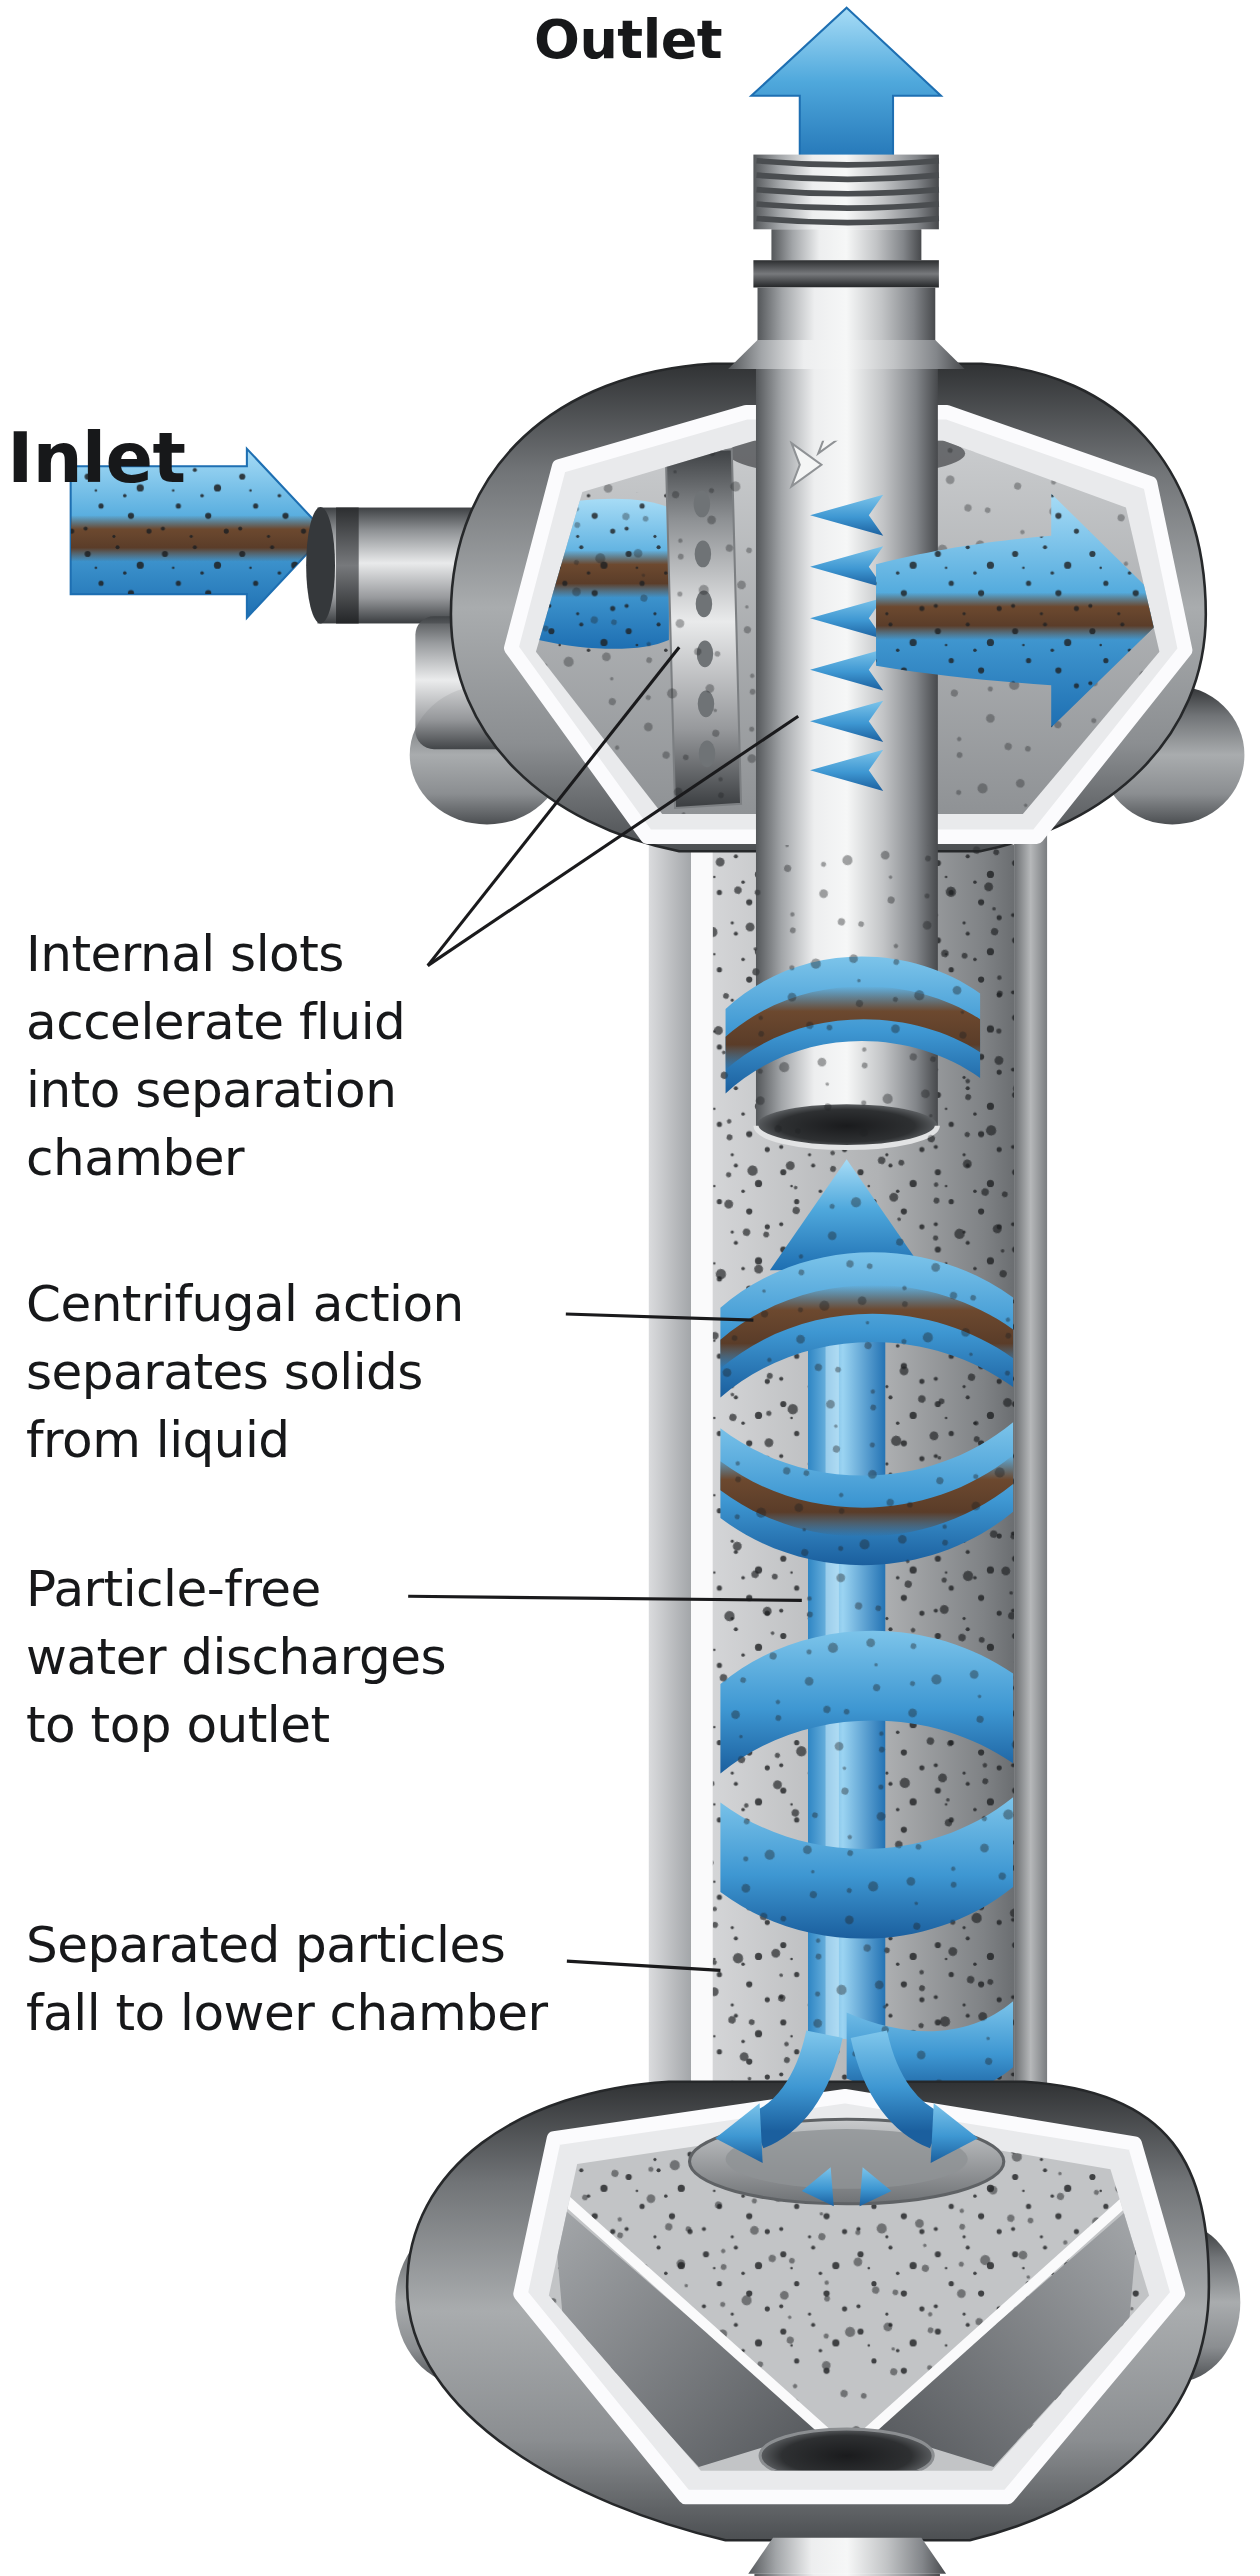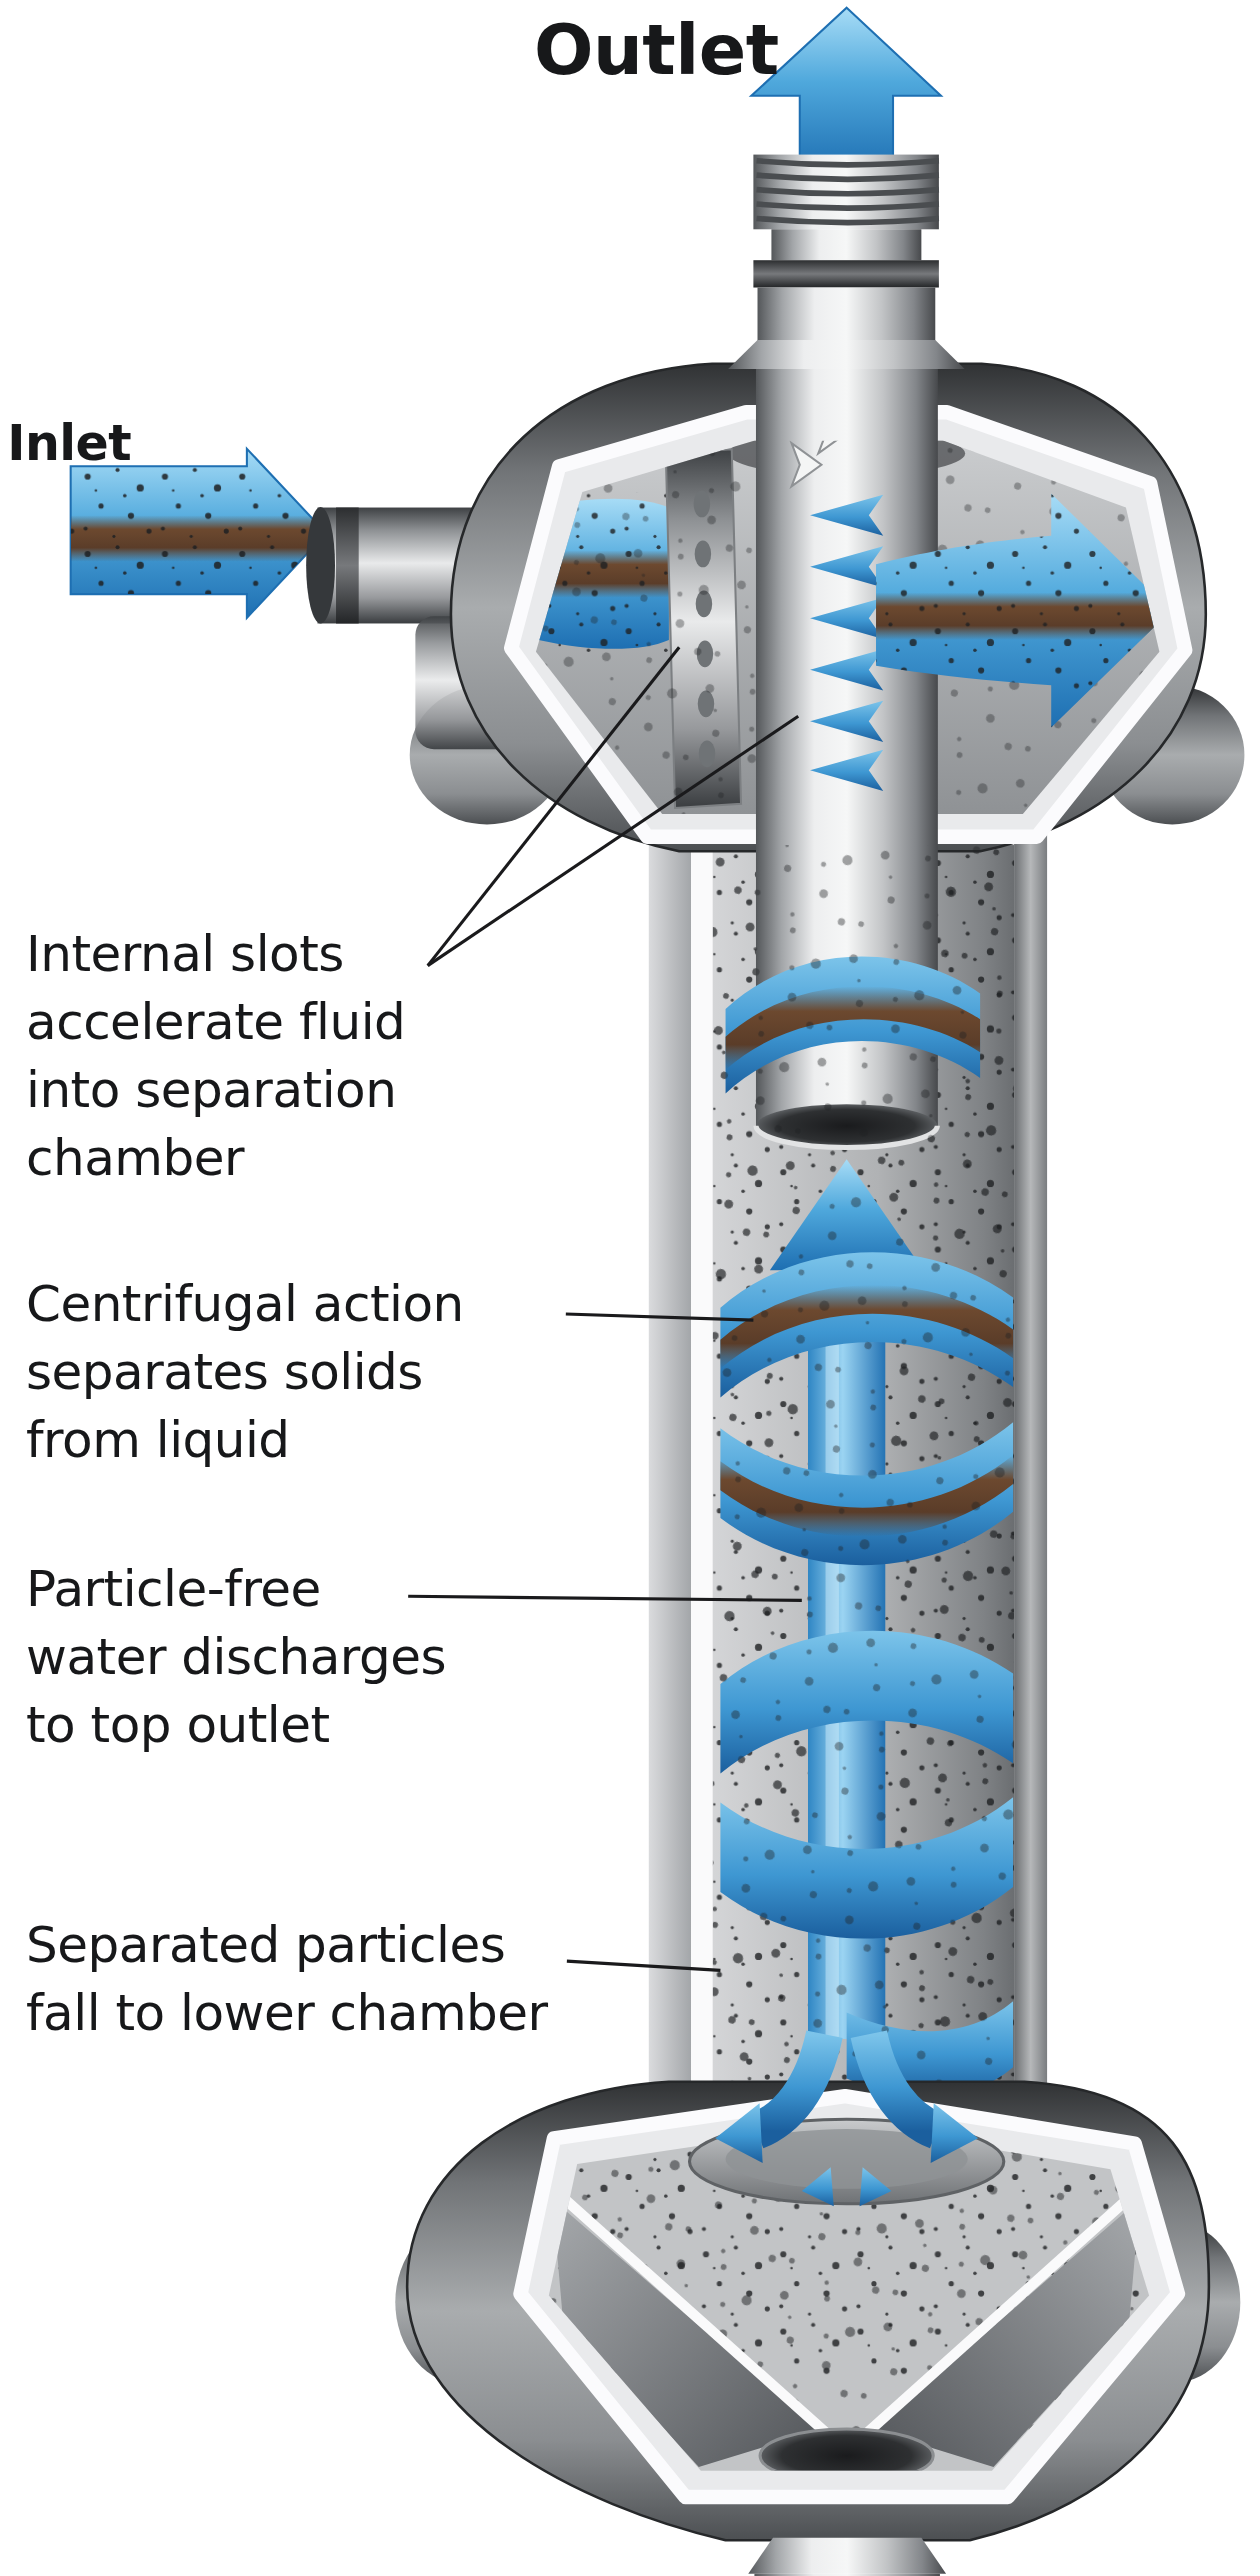--- a/index.html
+++ b/index.html
@@ -312,23 +312,23 @@
 
   <g stroke="#1A1A1C" stroke-width="6">
     <line x1="830" y1="1874" x2="1318" y2="1256"></line>
     <line x1="830" y1="1874" x2="1549" y2="1390"></line>
     <line x1="1098" y1="2550" x2="1462" y2="2562"></line>
     <line x1="792" y1="3098" x2="1556" y2="3106"></line>
     <line x1="1100" y1="3806" x2="1398" y2="3824"></line>
   </g>
 </svg>
 
-<div class="label bold" style="left:534px; top:3.1px; font-size:70px;">Outlet</div>
-
-<div class="label bold" style="left:7.2px; top:411px; font-size:49px;">Inlet</div>
+<div class="label bold" style="left:534px; top:3.1px; font-size:54px;">Outlet</div>
+
+<div class="label bold" style="left:7.2px; top:411px; font-size:70px;">Inlet</div>
 
 <div class="label" style="left:26px; top:1270px;">Centrifugal action
 separates solids
 from liquid</div>
 
 <div class="label" style="left:26px; top:920px;">Internal slots
 accelerate fluid
 into separation
 chamber</div>
 

